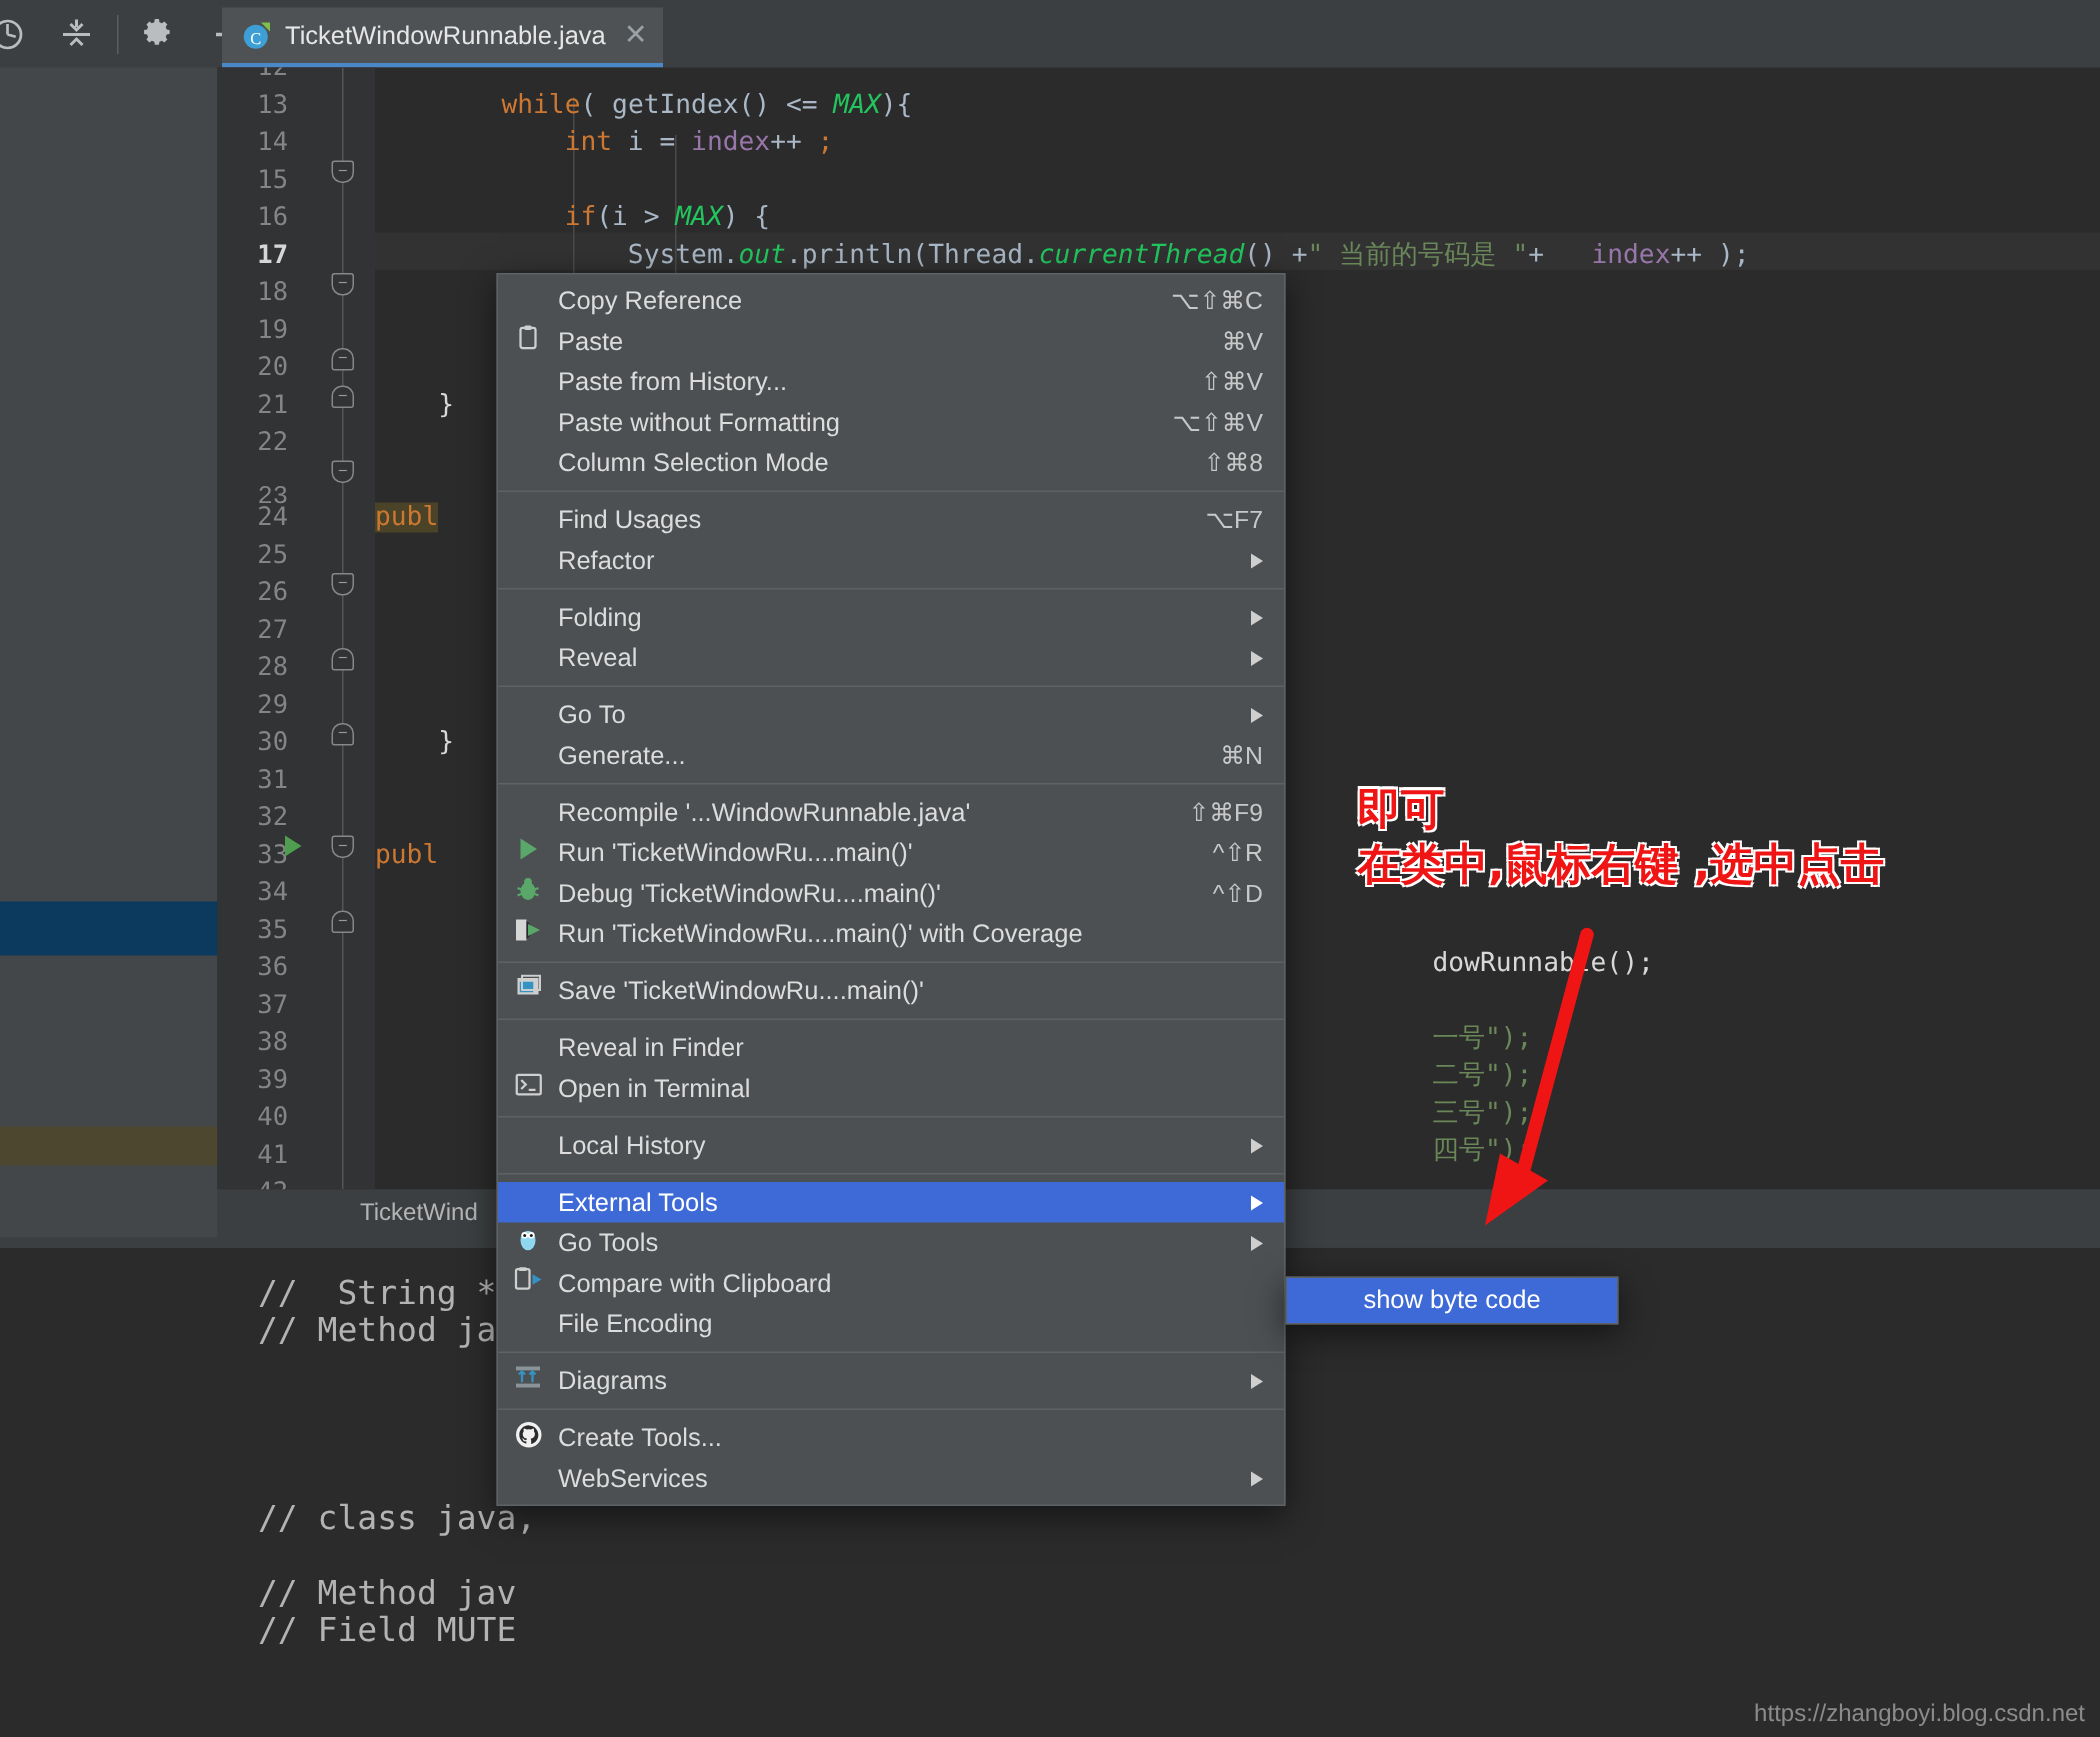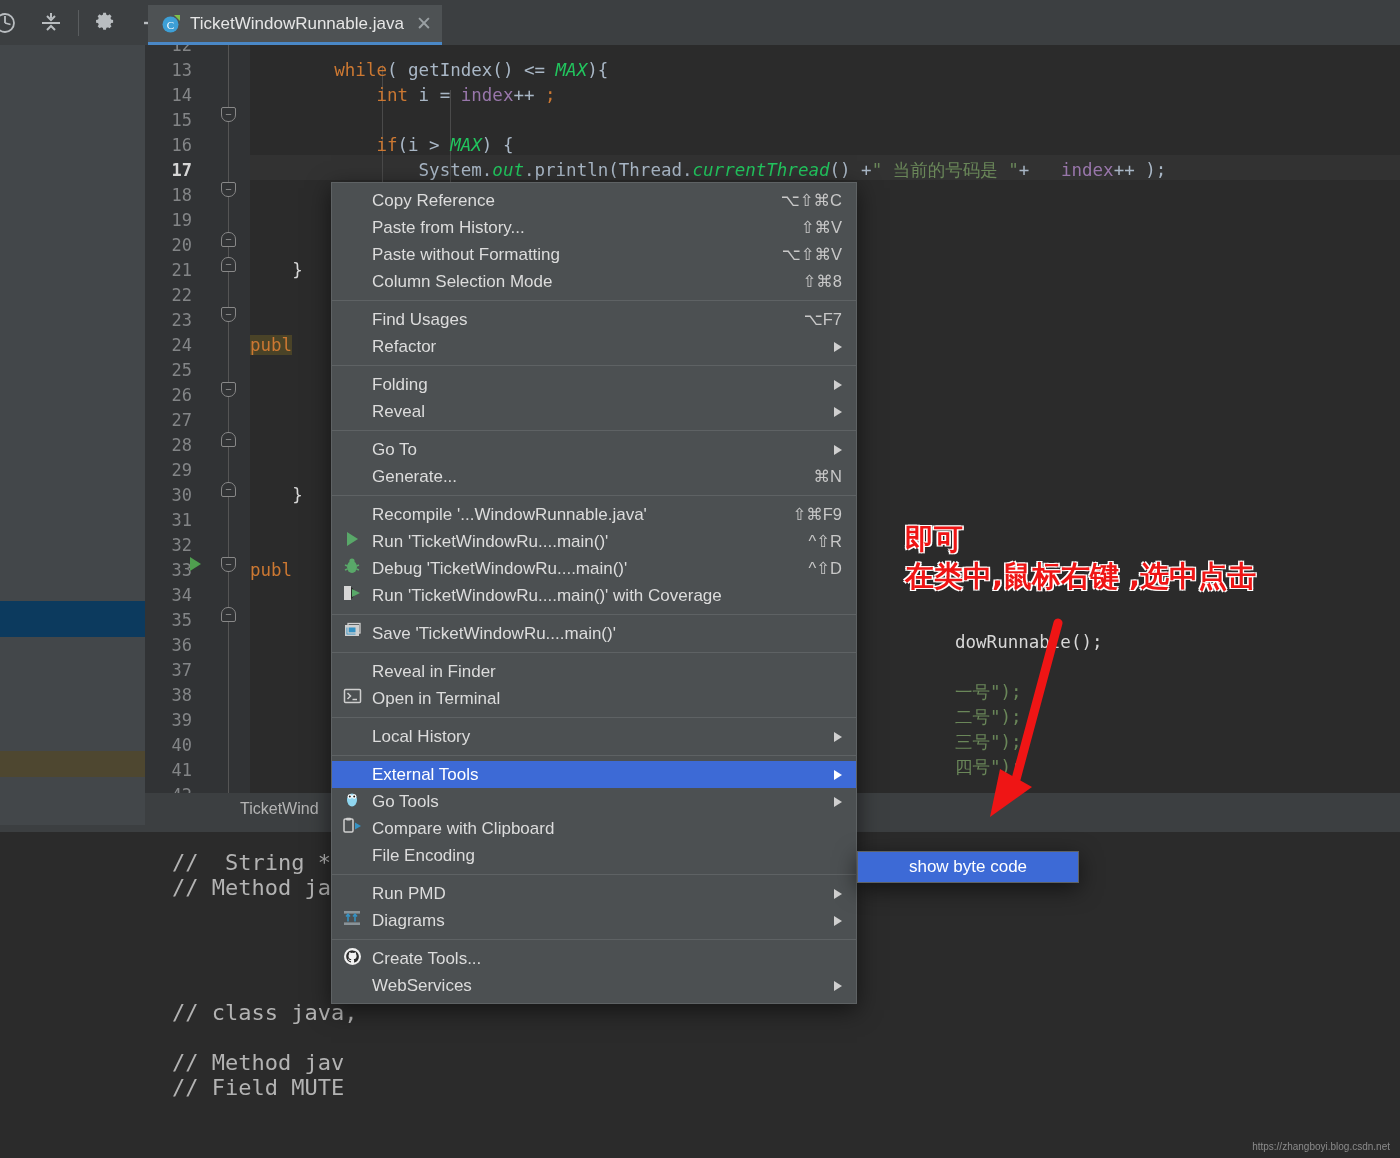--- a/index.html
+++ b/index.html
@@ -140,21 +140,21 @@
   .note {
     position: absolute; left: 905px; top: 521px; width: 420px;
     color: #ef1515; font-size: 29px; font-weight: bold; line-height: 1.26;
     font-family: "DejaVu Sans", sans-serif;
     text-shadow: -1.4px -1.4px 0 #fff, 1.4px -1.4px 0 #fff, -1.4px 1.4px 0 #fff, 1.4px 1.4px 0 #fff;
   }
   .arrow-svg { position: absolute; left: 960px; top: 605px; }
 
   .watermark {
     position: absolute; right: 10px; bottom: 6px;
-    color: #8b8b8b; font-size: 10px;
+    color: #8b8b8b; font-size: 16px;
   }
 </style>
 </head>
 <body>
 
 <div id="root">
 
   <div class="toolbar">
     <div class="tb-icons">
       <div class="tb-ico" style="margin-left:-18px;">
@@ -214,21 +214,21 @@
           <div class="gutter-line" style="top: 13px;">13</div>
           <div class="gutter-line" style="top: 38px;">14</div>
           <div class="gutter-line" style="top: 63px;">15</div>
           <div class="gutter-line" style="top: 88px;">16</div>
           <div class="gutter-line cur" style="top: 113px;">17</div>
           <div class="gutter-line" style="top: 138px;">18</div>
           <div class="gutter-line" style="top: 163px;">19</div>
           <div class="gutter-line" style="top: 188px;">20</div>
           <div class="gutter-line" style="top: 213px;">21</div>
           <div class="gutter-line" style="top: 238px;">22</div>
-          <div class="gutter-line" style="top: 263px;">23</div>
+          <div class="gutter-line" style="top: 274px; font-family: Liberation Mono, monospace;">23</div>
           <div class="gutter-line" style="top: 288px;">24</div>
           <div class="gutter-line" style="top: 313px;">25</div>
           <div class="gutter-line" style="top: 338px;">26</div>
           <div class="gutter-line" style="top: 363px;">27</div>
           <div class="gutter-line" style="top: 388px;">28</div>
           <div class="gutter-line" style="top: 413px;">29</div>
           <div class="gutter-line" style="top: 438px;">30</div>
           <div class="gutter-line" style="top: 463px;">31</div>
           <div class="gutter-line" style="top: 488px;">32</div>
           <div class="gutter-line" style="top: 513px;">33</div>
@@ -297,20 +297,30 @@
   </div>
 
   <div class="ctxmenu">
     <div id="ctx-content">
         <div class="mi">
           <span class="mi-ico"></span>
           <span class="mi-label">Copy Reference</span>
           <span class="mi-key">⌥⇧⌘C</span>
         </div>
         <div class="mi">
+          <span class="mi-ico">
+            <span><svg width="18" height="18" viewBox="0 0 18 18">
+                <rect x="4" y="2.5" width="10" height="13.5" rx="1.5" fill="none" stroke="#cfcfcf" stroke-width="1.5"></rect>
+                <rect x="6.5" y="1" width="5" height="3" rx="1" fill="#cfcfcf"></rect>
+              </svg></span>
+          </span>
+          <span class="mi-label">Paste</span>
+          <span class="mi-key">⌘V</span>
+        </div>
+        <div class="mi">
           <span class="mi-ico"></span>
           <span class="mi-label">Paste from History...</span>
           <span class="mi-key">⇧⌘V</span>
         </div>
         <div class="mi">
           <span class="mi-ico"></span>
           <span class="mi-label">Paste without Formatting</span>
           <span class="mi-key">⌥⇧⌘V</span>
         </div>
         <div class="mi">
@@ -447,25 +457,20 @@
               </svg></span>
           </span>
           <span class="mi-label">Compare with Clipboard</span>
         </div>
         <div class="mi">
           <span class="mi-ico"></span>
           <span class="mi-label">File Encoding</span>
         </div>
         <div class="msep"></div>
         <div class="mi">
-          <span class="mi-ico"></span>
-          <span class="mi-label">Run PMD</span>
-          <span class="mi-arrow"></span>
-        </div>
-        <div class="mi">
           <span class="mi-ico">
             <span><svg width="20" height="18" viewBox="0 0 20 18">
                 <rect x="2" y="2" width="16" height="2.6" fill="#8a9398"></rect>
                 <rect x="2" y="13.4" width="16" height="2.6" fill="#8a9398"></rect>
                 <path d="M6 12.5 L6 5.5 M4 7.4 L6 5.2 L8 7.4" stroke="#3592c4" stroke-width="1.5" fill="none"></path>
                 <path d="M13 12.5 L13 5.5 M11 7.4 L13 5.2 L15 7.4" stroke="#3592c4" stroke-width="1.5" fill="none"></path>
               </svg></span>
           </span>
           <span class="mi-label">Diagrams</span>
           <span class="mi-arrow"></span>

